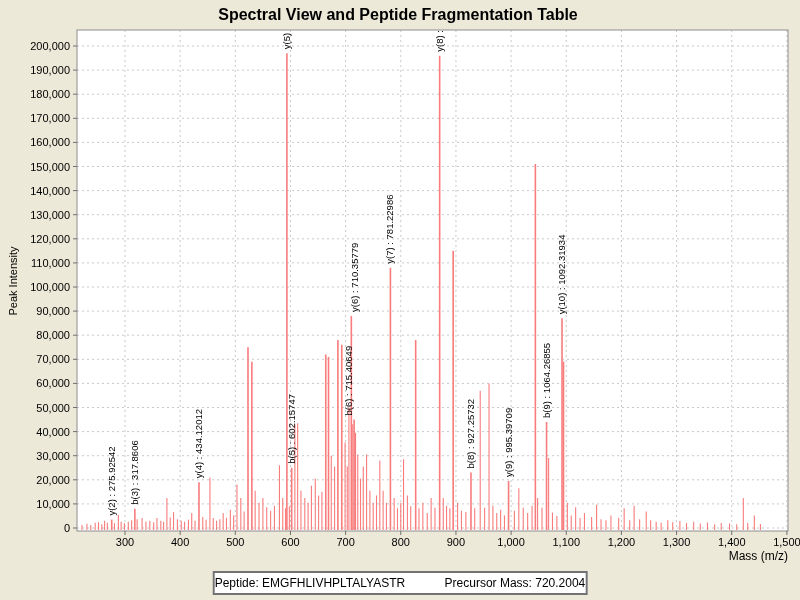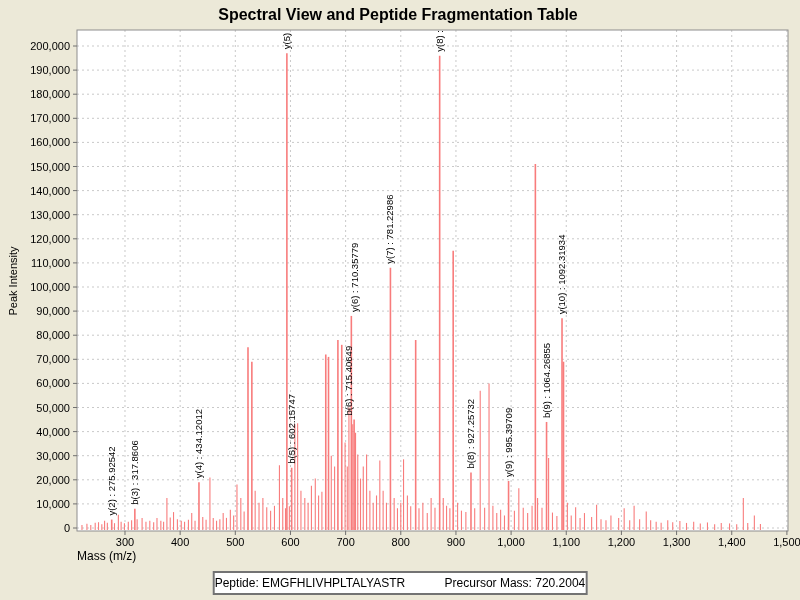--- a/index.html
+++ b/index.html
@@ -13,21 +13,21 @@
     position:absolute;top:6px;left:0;width:796px;text-align:center;
     font-size:16px;font-weight:bold;letter-spacing:0;
   }
   #plot-svg{position:absolute;left:0;top:0;}
   .y-axis-title{
     position:absolute;left:-46px;top:274px;width:120px;height:14px;
     text-align:center;font-size:11px;
     transform:rotate(-90deg);
   }
   .x-axis-title{
-    position:absolute;top:549px;left:77px;width:711px;text-align:left;
+    position:absolute;top:549px;left:77px;width:711px;text-align:right;
     font-size:12px;
   }
   .footer-box{
     position:absolute;top:571px;left:50%;transform:translateX(-50%);
     background:#ffffff;border:2px solid #737373;
     padding:3px 0;font-size:12px;white-space:nowrap;
   }
   .footer-box span + span{margin-left:36px;}
 </style>
 </head>

